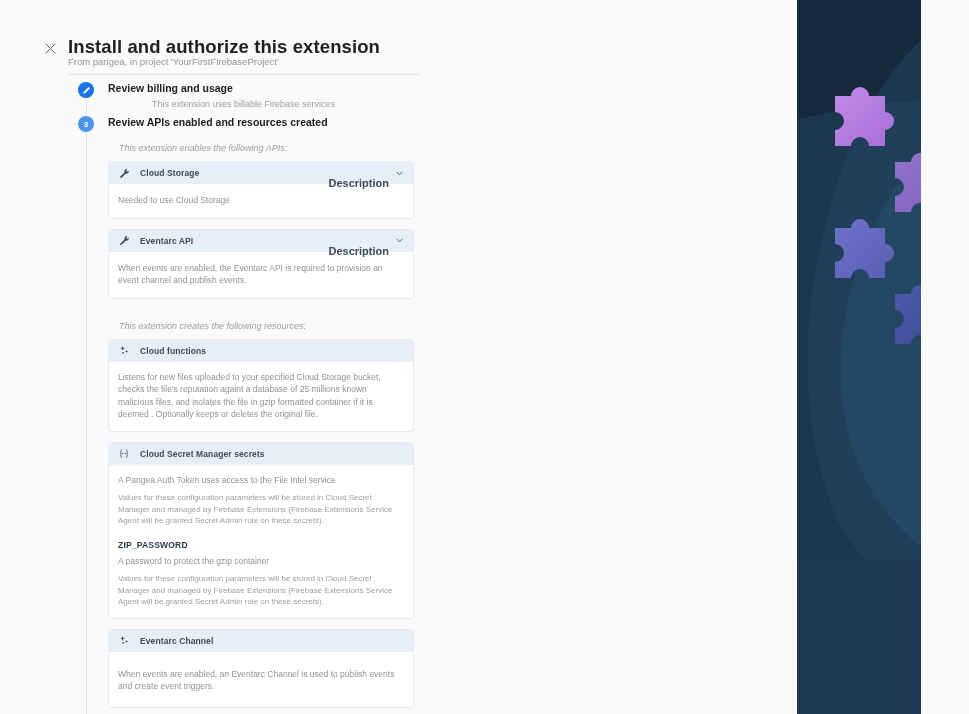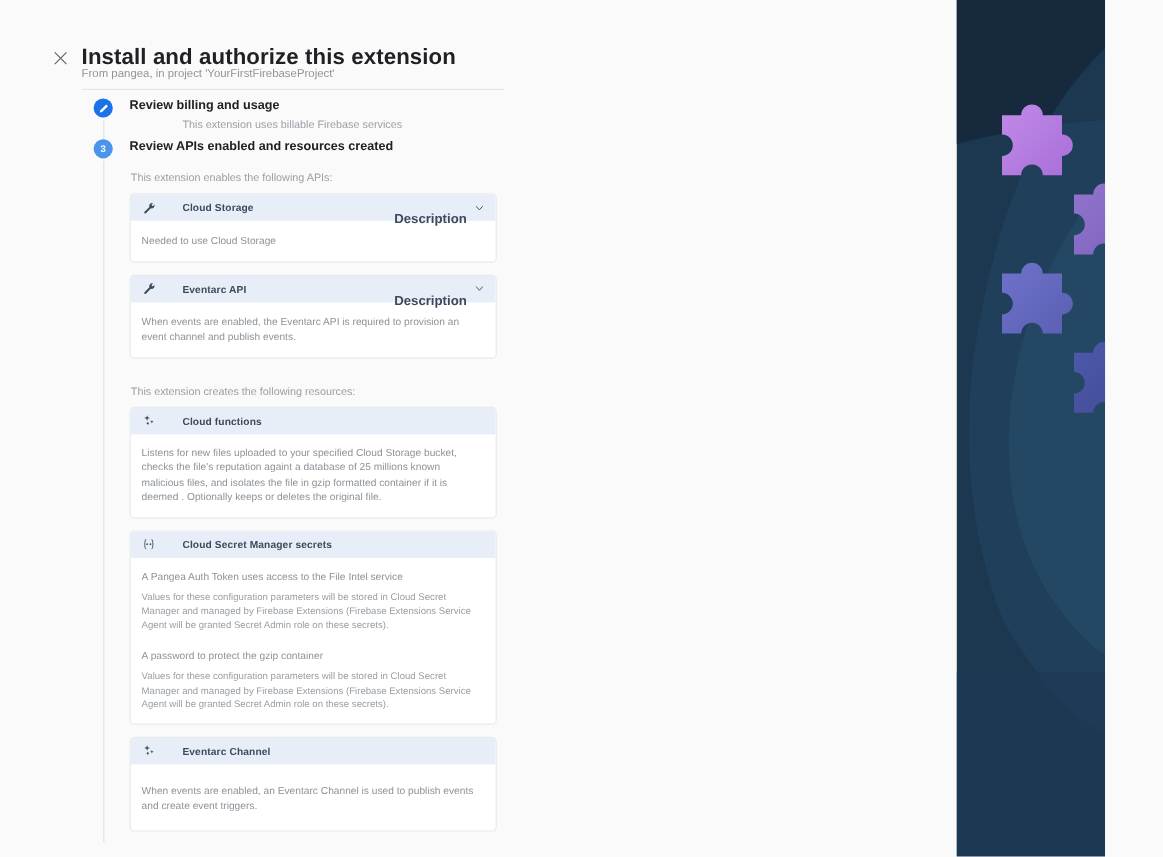--- a/index.html
+++ b/index.html
@@ -61,39 +61,39 @@
     position: absolute; left: 7.5px; top: 18px; bottom: -6px;
     width: 1px; background: #e0e2e5;
   }
   .step-title { font-size: 10.5px; font-weight: 700; color: #202124; line-height: 13px; }
   .step-sub   { font-size: 9px; color: #9aa0a6; margin-top: 3px; line-height: 12px; margin-left: 44px; }
 
   .step-1 { height: 34px; }
   .step-3 { min-height: 580px; }
 
   .step-body { margin-top: 14px; padding-left: 0; }
-  .section-label { font-size: 9px; color: #9aa0a6; margin: 0 0 8px 1px; }
+  .section-label { font-size: 9px; color: #9aa0a6; margin: 0 0 8px 11px; font-style: italic; }
   .section-label.second { margin-top: 22px; }
 
   
   .card {
     width: 306px;
     border: 1px solid #e8eaed;
     border-radius: 4px;
     background: #fff;
     overflow: hidden;
     margin-bottom: 10px;
   }
   .card.flush { margin-bottom: 0; }
   .card-head {
     background: #e8eef7;
     height: 22px;
     display: flex; align-items: center;
     padding: 0 9px;
-    gap: 22px;
+    gap: 10px;
   }
   .card-head .ic {
     width: 12px; height: 12px;
     display: flex; align-items: center; justify-content: center;
     color: #3c4a5c; flex: 0 0 auto;
   }
   .card-head .ic svg { display: block; }
   .card-head-title {
     font-size: 8.5px; font-weight: 600; color: #3c4a5c;
     letter-spacing: .1px;
@@ -239,20 +239,21 @@
                 </svg>
               </span>
               <span class="card-head-title">Cloud Secret Manager secrets</span>
             </div>
             <div class="card-body">
               <div class="res-block">
                 <div class="res-desc">A Pangea Auth Token uses access to the File Intel service</div>
                 <div class="res-note">Values for these configuration parameters will be stored in Cloud Secret Manager and managed by Firebase Extensions (Firebase Extensions Service Agent will be granted Secret Admin role on these secrets).</div>
               </div>
               <div class="res-block">
+                <div class="res-name">ZIP_PASSWORD</div>
                 <div class="res-desc">A password to protect the gzip container</div>
                 <div class="res-note">Values for these configuration parameters will be stored in Cloud Secret Manager and managed by Firebase Extensions (Firebase Extensions Service Agent will be granted Secret Admin role on these secrets).</div>
               </div>
             </div>
           </div>
 
           <div class="card flush">
             <div class="card-head">
               <span class="ic">
                 <svg viewBox="0 0 16 16" width="11" height="11" aria-hidden="true">

